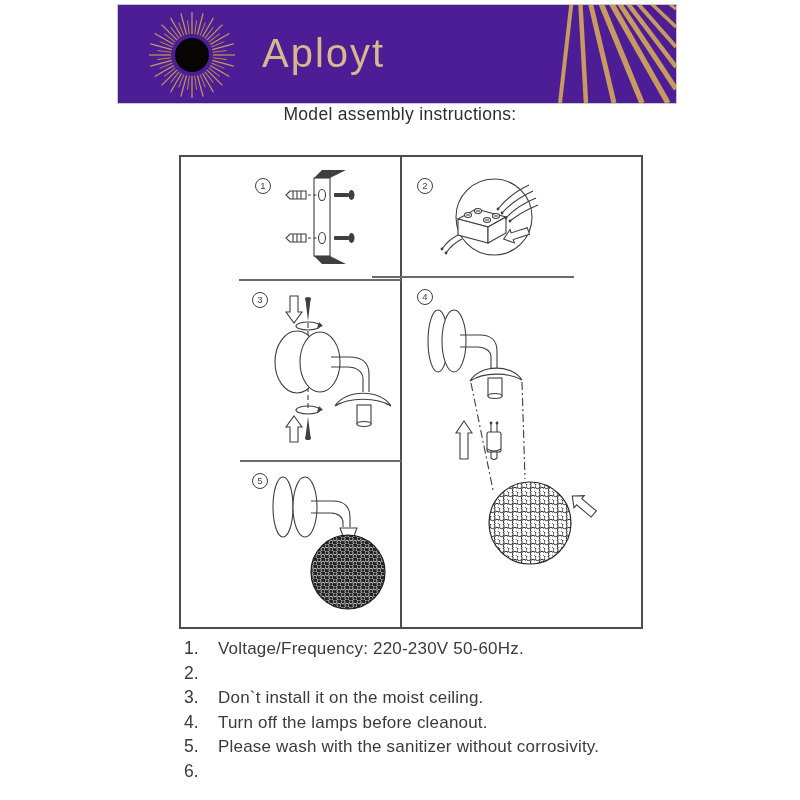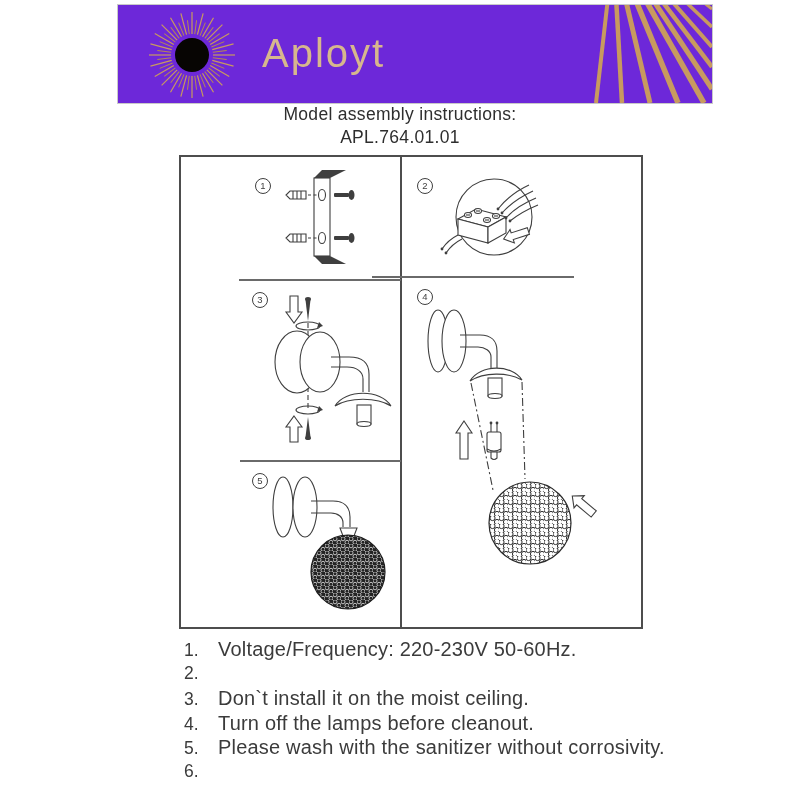--- a/index.html
+++ b/index.html
@@ -3,21 +3,21 @@
 <meta charset="utf-8">
 <style>
   html,body{margin:0;padding:0;}
   body{
     width:800px;height:800px;position:relative;background:#ffffff;
     font-family:"Liberation Sans", sans-serif;color:#3b3b3b;overflow:hidden;
   }
   
   .banner{
     position:absolute;left:118px;top:5px;width:558px;height:98px;
-    background:#6d28d9;box-shadow:0 0 0 1px #c9c9c9;overflow:hidden;padding-left:36px;
+    background:#4c1d95;box-shadow:0 0 0 1px #c9c9c9;overflow:hidden;
   }
   .logo-burst{position:absolute;left:26px;top:2px;}
   .wordmark{
     position:absolute;left:144px;top:26px;font-size:40px;font-weight:400;
     color:#d7b78d;letter-spacing:2px;
   }
   .banner-rays{position:absolute;right:0;top:0;}
   
   .title{position:absolute;left:0;top:103px;width:800px;text-align:center;}
   .title .l1,.title .l2{font-size:17.5px;line-height:23px;color:#2e2e2e;letter-spacing:0.3px;}
@@ -43,21 +43,21 @@
   }
   .sn1{left:74px;top:21px;}
   .sn2{left:236px;top:21px;}
   .sn3{left:71px;top:135px;}
   .sn4{left:236px;top:132px;}
   .sn5{left:71px;top:316px;}
   
   .instr{position:absolute;left:184px;top:638px;}
   .instr-row{display:flex;align-items:baseline;height:24.6px;}
   .instr-num{width:34px;font-size:17.5px;color:#3b3b3b;}
-  .instr-text{font-size:20px;color:#3b3b3b;letter-spacing:0.2px;white-space:nowrap;}
+  .instr-text{font-size:17px;color:#3b3b3b;letter-spacing:0.2px;white-space:nowrap;}
   svg{display:block;}
   .la{stroke:#3f3f3f;stroke-width:1.1;fill:none;}
   .laf{fill:#ffffff;stroke:#3f3f3f;stroke-width:1.1;}
   .dk{fill:#3f3f3f;stroke:none;}
 </style>
 </head>
 <body>
 
 <div class="banner">
   <svg class="logo-burst" width="96" height="96" viewBox="0 0 96 96">
@@ -127,21 +127,20 @@
       <line x1="146" y1="-48" x2="206" y2="98" stroke-width="5.5"></line>
       <line x1="144" y1="-46" x2="178" y2="98" stroke-width="5"></line>
       <line x1="142" y1="-44" x2="150" y2="98" stroke-width="4.5"></line>
       <line x1="140" y1="-42" x2="124" y2="98" stroke-width="4"></line>
     </g>
   </svg>
 </div>
 
 <div class="title">
   <div class="l1">Model assembly instructions:</div>
-  <div class="l2">APL.764.01.01</div>
 </div>
 
 <div class="diagram">
   <div class="vline"></div>
   <div class="hline h-left-1"></div>
   <div class="hline h-left-2"></div>
   <div class="hline h-right-1"></div>
 
   <div class="stepnum sn1">1</div>
   <div class="stepnum sn2">2</div>

